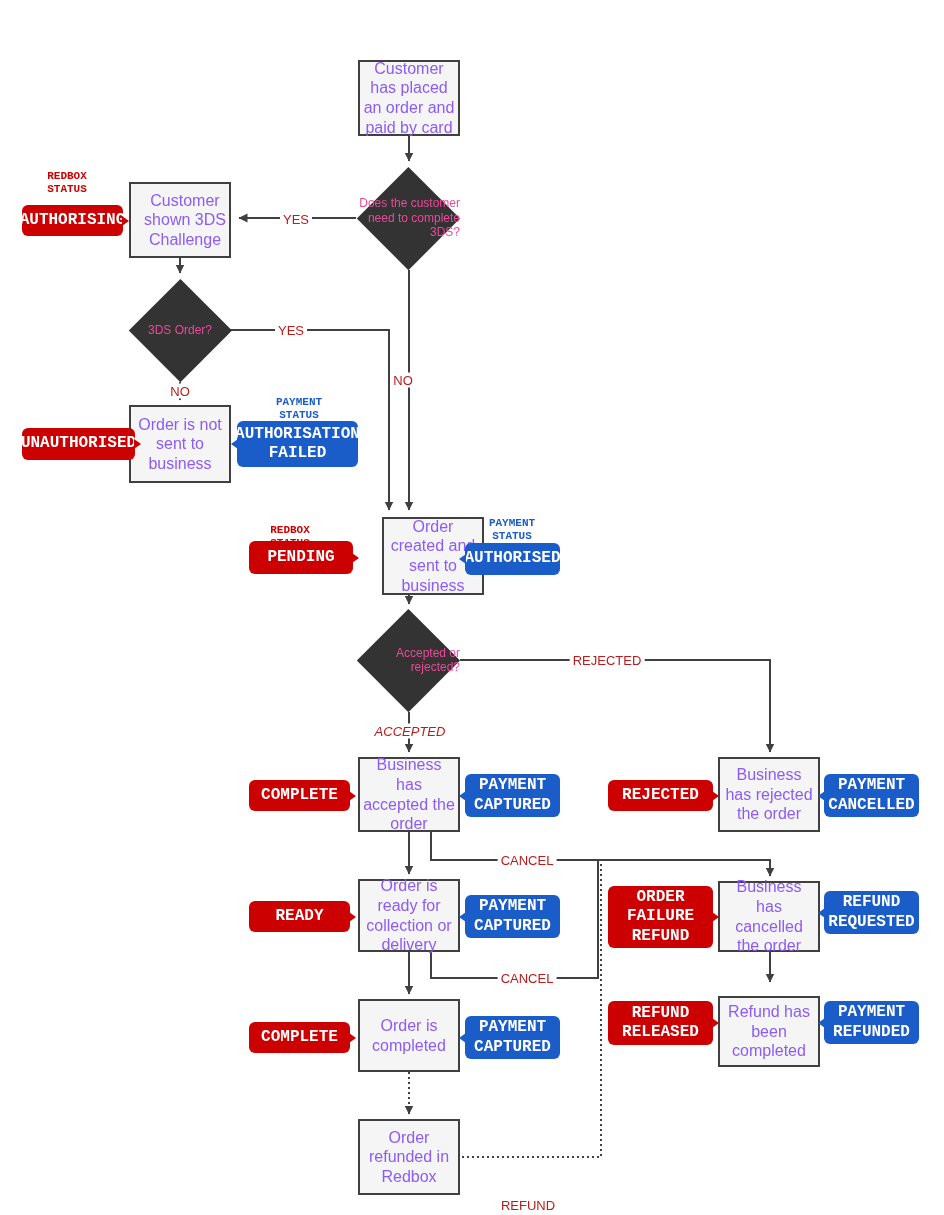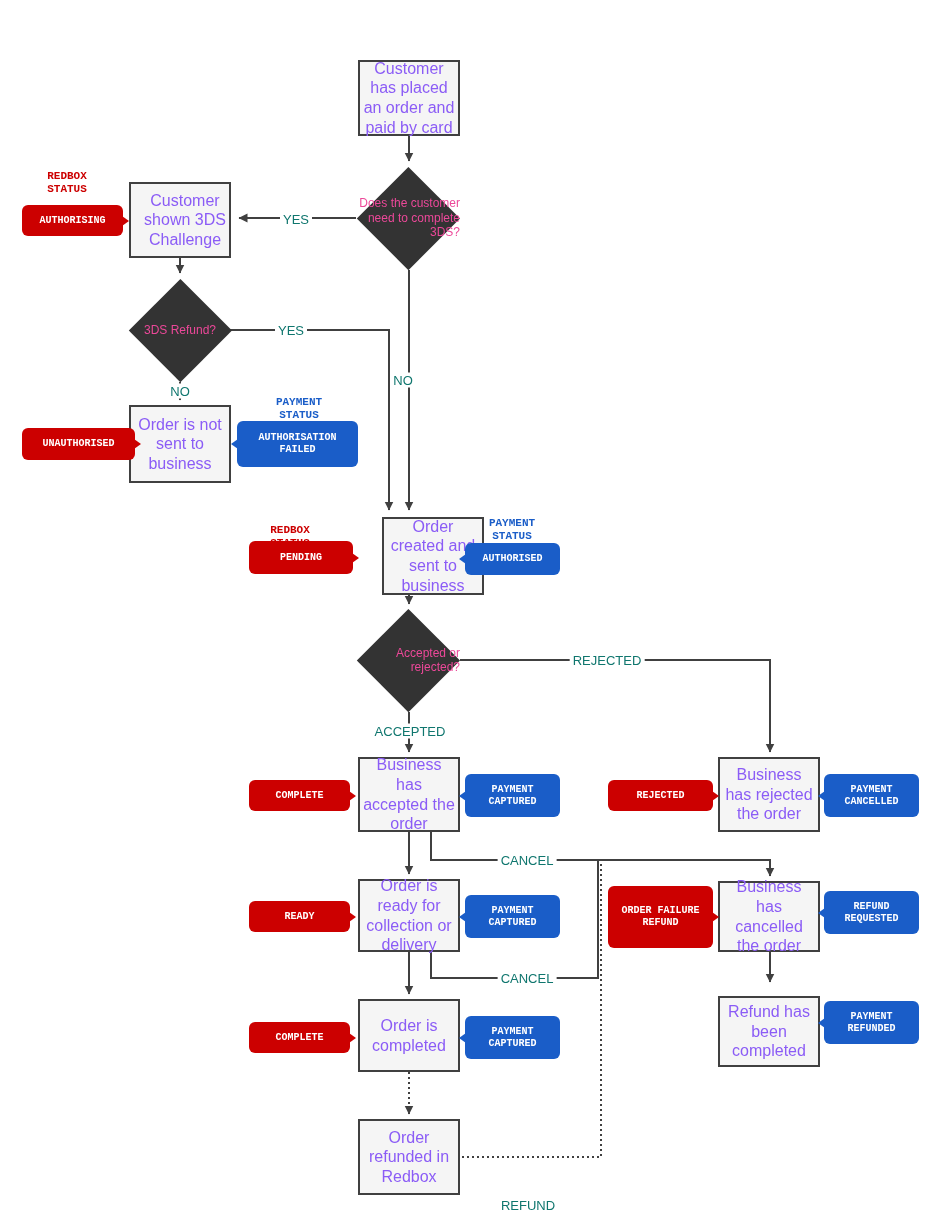--- a/index.html
+++ b/index.html
@@ -10,36 +10,36 @@
   .box{position:absolute;background:#f5f5f5;border:2px solid #404040;box-sizing:border-box;
        display:flex;align-items:center;justify-content:center;text-align:center;
        font-size:16px;line-height:1.22;color:#8b5cf6;padding:2px;}
   .diamond{position:absolute;display:flex;align-items:center;justify-content:center;
        text-align:right;color:#ec4899;font-size:12px;line-height:1.2;}
   .diamond::before{content:"";position:absolute;left:15%;top:15%;right:15%;bottom:15%;
        background:#333333;transform:rotate(45deg);z-index:0;}
   .diamond span{position:relative;z-index:1;}
 
   .badge{position:absolute;border-radius:6px;color:#ffffff;box-sizing:border-box;
-       font-family:"Liberation Mono","DejaVu Sans Mono",monospace;font-weight:bold;font-size:10px;
+       font-family:"Liberation Mono","DejaVu Sans Mono",monospace;font-weight:bold;font-size:16px;
        line-height:1.2;display:flex;align-items:center;justify-content:center;text-align:center;padding:3px 5px;}
   .badge.red{background:#cc0000;}
   .badge.red::after{content:"";position:absolute;right:-6px;top:50%;margin-top:-5px;width:0;height:0;
        border-left:7px solid #cc0000;border-top:5px solid transparent;border-bottom:5px solid transparent;}
   .badge.blue{background:#1a5dc8;}
   .badge.blue::before{content:"";position:absolute;left:-6px;top:50%;margin-top:-5px;width:0;height:0;
        border-right:7px solid #1a5dc8;border-top:5px solid transparent;border-bottom:5px solid transparent;}
 
   .status-label{position:absolute;width:70px;transform:translateX(-50%);text-align:center;
        font-family:"Liberation Mono","DejaVu Sans Mono",monospace;font-weight:bold;font-size:11px;line-height:1.2;}
   .status-label.red{color:#cc0000;}
   .status-label.blue{color:#1a5dc8;}
 
   .edge-label{position:absolute;transform:translate(-50%,-50%);background:#ffffff;
-       font-size:13px;color:#0f766e;padding:0 3px;white-space:nowrap;}
+       font-size:13px;color:#b91c1c;padding:0 3px;white-space:nowrap;}
 </style>
 </head>
 <body>
 
 <div id="canvas">
 
   <svg class="wires" viewBox="0 0 944 1215">
     <defs>
       <marker id="ah" markerWidth="12" markerHeight="12" refX="8.5" refY="5" orient="auto" markerUnits="userSpaceOnUse">
         <path d="M0,0.5 L9,5 L0,9.5 Z" fill="#404040"></path>
@@ -74,52 +74,53 @@
   <div class="box" style="left:358px;top:879px;width:102px;height:73px;">Order is ready for collection or delivery</div>
   <div class="box" style="left:718px;top:881px;width:102px;height:71px;">Business has cancelled the order</div>
   <div class="box" style="left:358px;top:999px;width:102px;height:73px;">Order is completed</div>
   <div class="box" style="left:718px;top:987px;width:102px;height:71px;margin-top:9px;">Refund has been completed</div>
   <div class="box" style="left:358px;top:1119px;width:102px;height:76px;">Order refunded in Redbox</div>
 
   <div class="diamond" style="left:356px;top:166px;width:104px;height:104px;">
       <span>Does the customer need to complete 3DS?</span>
     </div>
   <div class="diamond" style="left:128px;top:278px;width:104px;height:104px;">
-      <span>3DS Refund?</span>
+      <span>3DS Order?</span>
     </div>
   <div class="diamond" style="left:356px;top:608px;width:104px;height:104px;">
       <span>Accepted or rejected?</span>
     </div>
 
   <div class="status-label red" style="left:67px;top:170px;">REDBOX STATUS</div>
   <div class="status-label red" style="left:290px;top:524px;">REDBOX STATUS</div>
   <div class="status-label blue" style="left:299px;top:396px;">PAYMENT STATUS</div>
   <div class="status-label blue" style="left:512px;top:517px;">PAYMENT STATUS</div>
 
   <div class="badge red" style="left:22px;top:205px;width:101px;height:31px;">AUTHORISING</div>
   <div class="badge red" style="left:22px;top:428px;width:113px;height:32px;">UNAUTHORISED</div>
   <div class="badge red" style="left:249px;top:541px;width:104px;height:33px;">PENDING</div>
   <div class="badge red" style="left:249px;top:780px;width:101px;height:31px;">COMPLETE</div>
   <div class="badge red" style="left:608px;top:780px;width:105px;height:31px;">REJECTED</div>
   <div class="badge red" style="left:249px;top:901px;width:101px;height:31px;">READY</div>
   <div class="badge red" style="left:608px;top:886px;width:105px;height:62px;">ORDER FAILURE REFUND</div>
   <div class="badge red" style="left:249px;top:1022px;width:101px;height:31px;">COMPLETE</div>
+  <div class="badge red" style="left:608px;top:1001px;width:105px;height:44px;">REFUND RELEASED</div>
 
   <div class="badge blue" style="left:237px;top:421px;width:121px;height:46px;">AUTHORISATION FAILED</div>
   <div class="badge blue" style="left:465px;top:543px;width:95px;height:32px;">AUTHORISED</div>
   <div class="badge blue" style="left:465px;top:774px;width:95px;height:43px;">PAYMENT CAPTURED</div>
   <div class="badge blue" style="left:824px;top:774px;width:95px;height:43px;">PAYMENT CANCELLED</div>
   <div class="badge blue" style="left:465px;top:895px;width:95px;height:43px;">PAYMENT CAPTURED</div>
   <div class="badge blue" style="left:824px;top:891px;width:95px;height:43px;">REFUND REQUESTED</div>
   <div class="badge blue" style="left:465px;top:1016px;width:95px;height:43px;">PAYMENT CAPTURED</div>
   <div class="badge blue" style="left:824px;top:1001px;width:95px;height:43px;">PAYMENT REFUNDED</div>
 
   <div class="edge-label" style="left:296px;top:219px;">YES</div>
   <div class="edge-label" style="left:291px;top:330px;">YES</div>
   <div class="edge-label" style="left:180px;top:391px;">NO</div>
   <div class="edge-label" style="left:403px;top:380px;">NO</div>
   <div class="edge-label" style="left:607px;top:660px;">REJECTED</div>
-  <div class="edge-label" style="left:410px;top:731px;">ACCEPTED</div>
+  <div class="edge-label" style="left:410px;top:731px;font-style:italic;">ACCEPTED</div>
   <div class="edge-label" style="left:527px;top:860px;">CANCEL</div>
   <div class="edge-label" style="left:527px;top:978px;">CANCEL</div>
   <div class="edge-label" style="left:528px;top:1157px;margin-top:48px;">REFUND</div>
 
 </div>
 
 </body></html>

